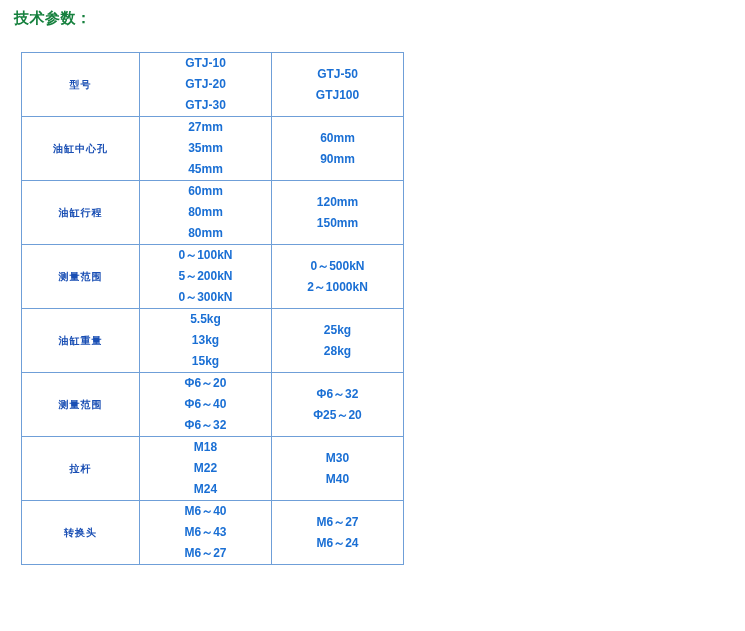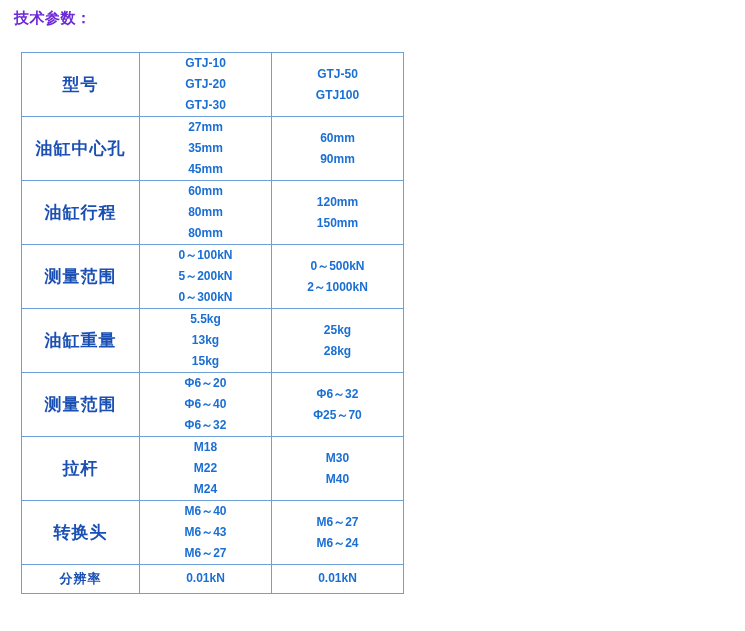--- a/index.html
+++ b/index.html
@@ -17,41 +17,41 @@
     position: relative;
     width: 745px;
     height: 631px;
   }
   .title {
     position: absolute;
     left: 14px;
     top: 9px;
     font-size: 15px;
     font-weight: bold;
-    color: #6d28d9;
+    color: #15803d;
     letter-spacing: 0.5px;
   }
   table.spec {
     position: absolute;
     left: 21px;
     top: 52px;
     border-collapse: collapse;
     table-layout: fixed;
     width: 381px;
   }
   table.spec td {
     border: 1px solid #6f9fd8;
     vertical-align: middle;
     text-align: center;
     padding: 0;
   }
   td.label {
     width: 117px;
     color: #1a4fb4;
-    font-size: 17px;
+    font-size: 10px;
     font-weight: bold;
     letter-spacing: 1px;
   }
   td.col {
     width: 131px;
     padding: 5px 0 6px 0;
   }
   td.col .v {
     display: block;
     color: #1a6fd4;
@@ -134,21 +134,21 @@
       </tr>
       <tr>
         <td class="label">测量范围</td>
         <td class="col">
           <span class="v">Φ6～20</span>
           <span class="v">Φ6～40</span>
           <span class="v">Φ6～32</span>
         </td>
         <td class="col">
           <span class="v">Φ6～32</span>
-          <span class="v">Φ25～70</span>
+          <span class="v">Φ25～20</span>
         </td>
       </tr>
       <tr>
         <td class="label">拉杆</td>
         <td class="col">
           <span class="v">M18</span>
           <span class="v">M22</span>
           <span class="v">M24</span>
         </td>
         <td class="col">
@@ -161,25 +161,16 @@
         <td class="col">
           <span class="v">M6～40</span>
           <span class="v">M6～43</span>
           <span class="v">M6～27</span>
         </td>
         <td class="col">
           <span class="v">M6～27</span>
           <span class="v">M6～24</span>
         </td>
       </tr>
-      <tr class="last">
-        <td class="label">分辨率</td>
-        <td class="col">
-          <span class="v">0.01kN</span>
-        </td>
-        <td class="col">
-          <span class="v">0.01kN</span>
-        </td>
-      </tr>
     </tbody>
   </table>
 
 </div>
 
 </body></html>

